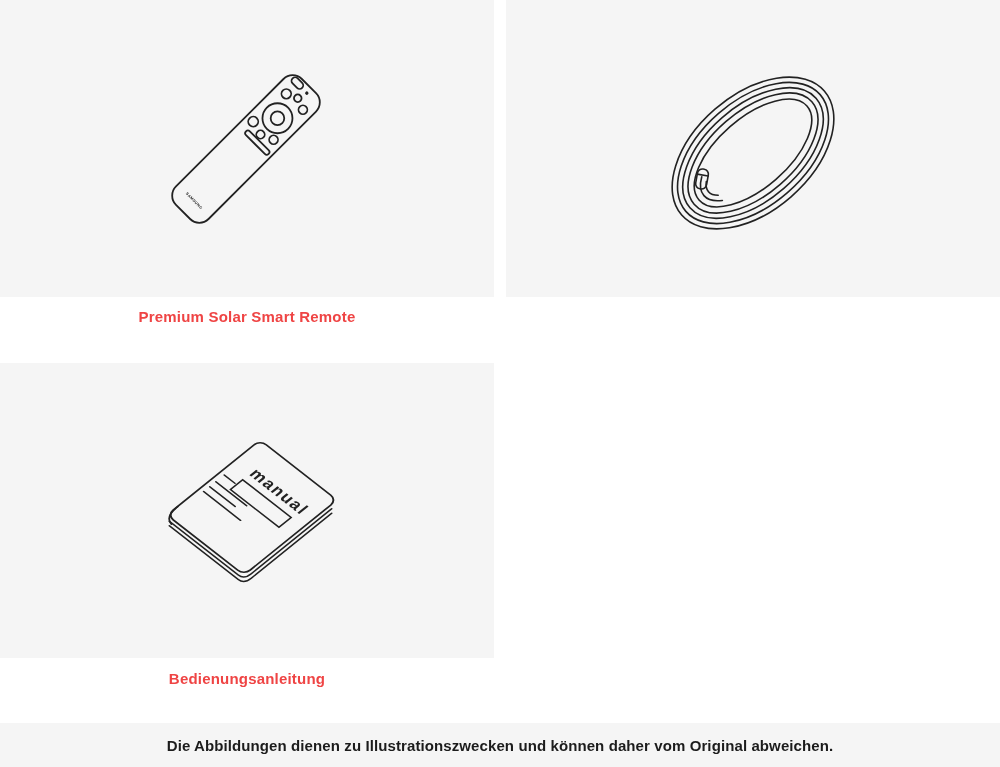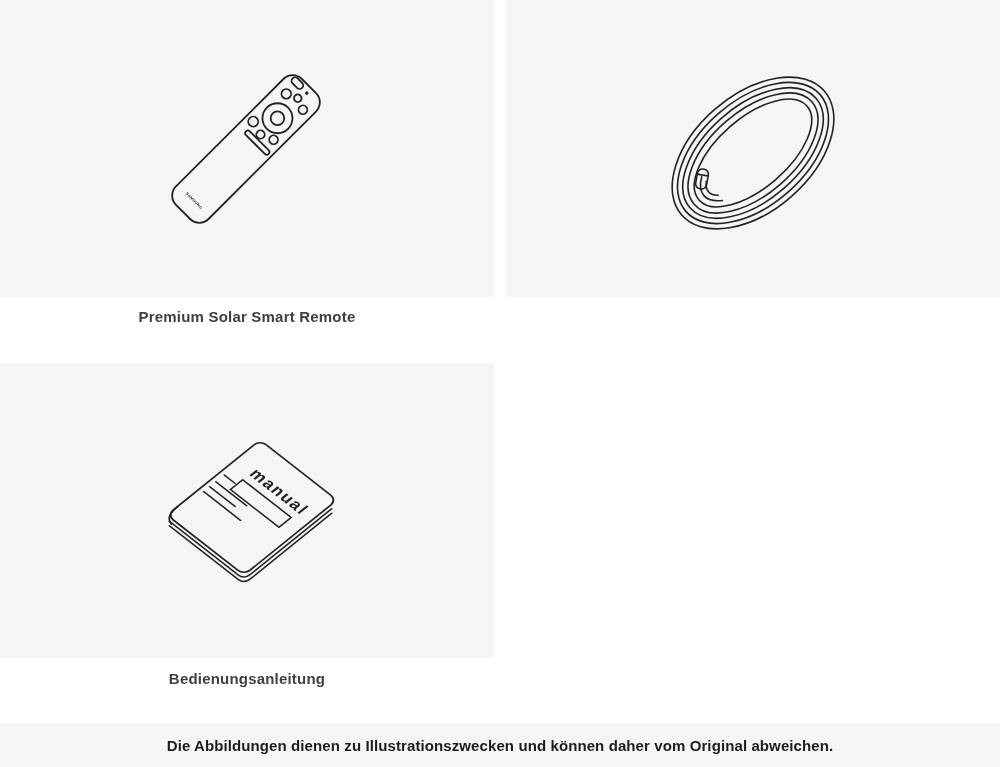--- a/index.html
+++ b/index.html
@@ -2,21 +2,21 @@
 <html><head>
 <meta charset="utf-8">
 <style>
   html,body { margin:0; padding:0; background:#ffffff; }
   body { width:1000px; height:767px; font-family:"Liberation Sans", sans-serif; overflow:hidden; }
   .grid { display:grid; grid-template-columns:494px 494px; column-gap:12px; }
   figure { margin:0; }
   .panel { width:494px; height:297px; background:#f5f5f5; }
   .panel.row2 { height:295px; }
   figcaption { box-sizing:border-box; height:66px; padding-top:11px; text-align:center;
-               font-size:15px; font-weight:700; letter-spacing:0.2px; color:#404040; }
+               font-size:15px; font-weight:700; letter-spacing:0.2px; color:#ef4444; }
   figcaption.row2 { height:65px; padding-top:12px; }
   .footer { width:1000px; height:44px; background:#f5f5f5; display:flex; align-items:center; justify-content:center; }
   .footer-text { font-size:15px; font-weight:700; letter-spacing:0.1px; color:#1c1c1c; }
   svg { display:block; }
   .ln { stroke:#222222; fill:none; stroke-width:1.8; stroke-linecap:round; }
   .lnthin { stroke:#222222; fill:none; stroke-width:1.6; stroke-linecap:round; }
 </style>
 </head>
 <body>
 

